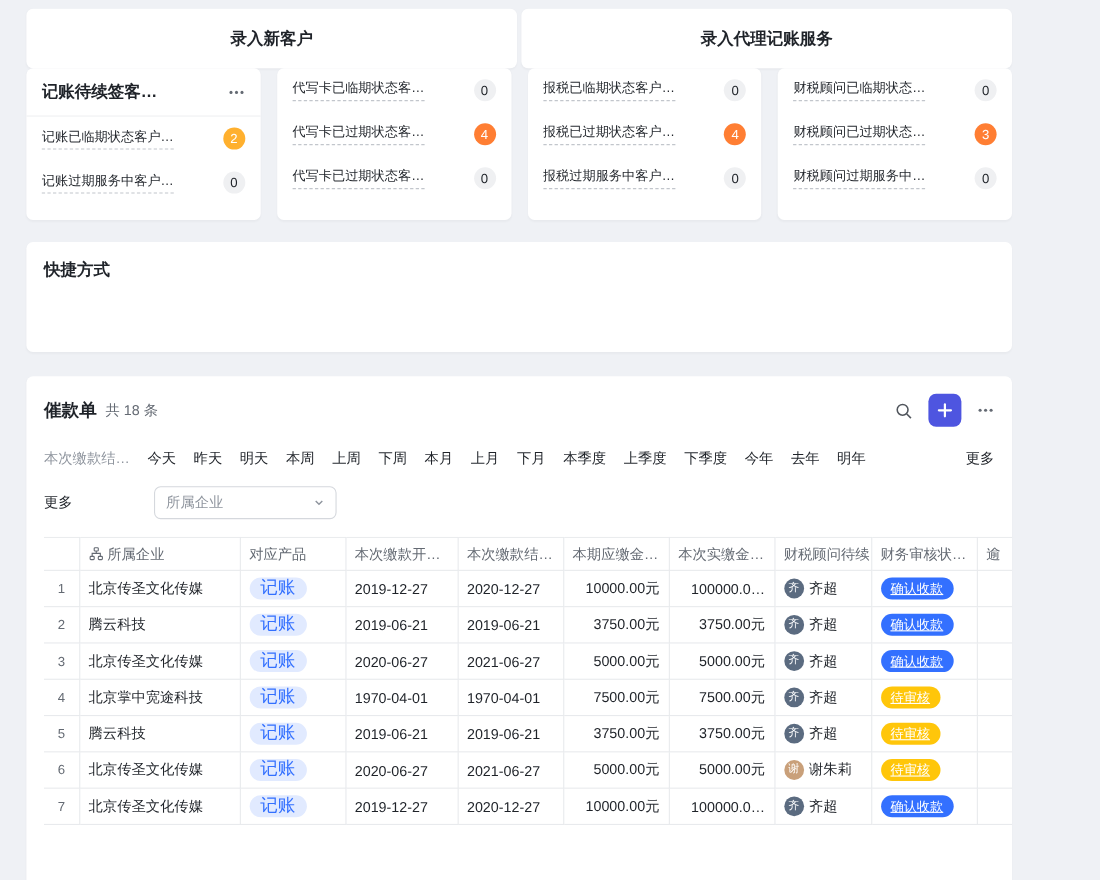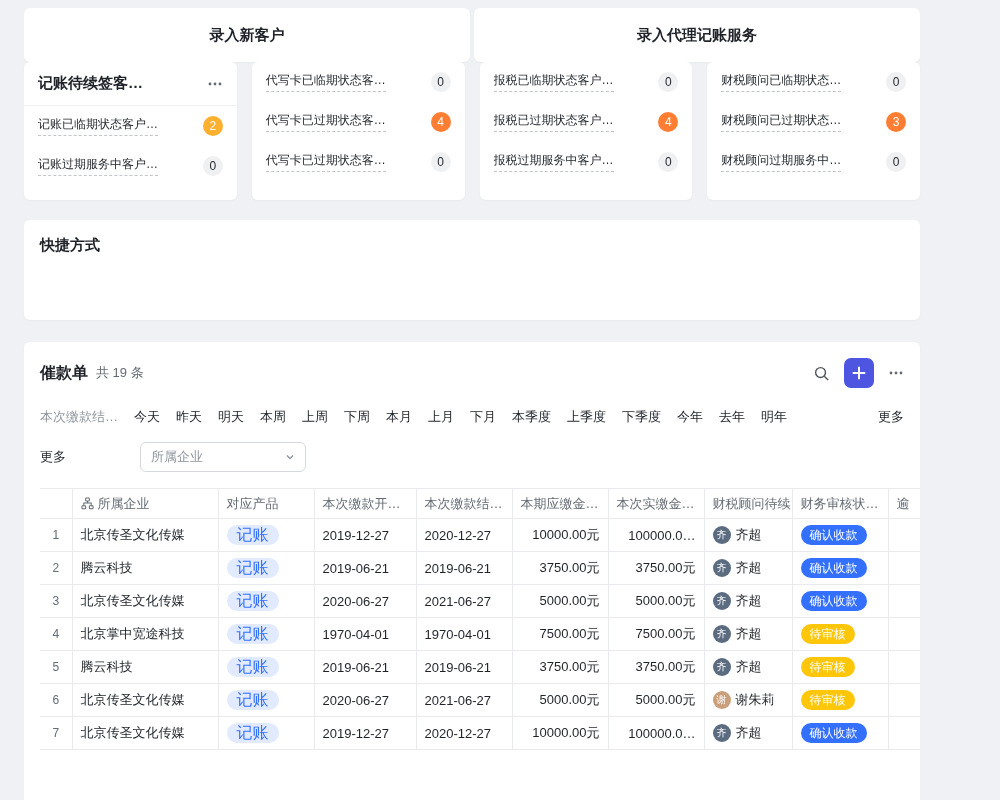--- a/index.html
+++ b/index.html
@@ -66,21 +66,21 @@
   table { border-collapse: collapse; table-layout: fixed; width: 908px; font-size: 13px; }
   th, td { border: 1px solid #e8eaed; padding: 0 8px; height: 30px; text-align: left; white-space: nowrap; overflow: hidden; }
   th:first-child, td:first-child { border-left: none; }
   thead th { color: #646a73; font-weight: normal; }
   thead th .icon { margin-right: 4px; vertical-align: -2px; }
   tbody td { height: 33px; color: #1f2329; background: #fff; }
   td.col-idx, th.col-idx { text-align: center; color: #646a73; font-size: 12px; padding: 0 2px; }
   td.num { text-align: right; }
 
   .tag { display: inline-block; font-size: 16px; line-height: 20px; padding: 0 10px; border-radius: 10px; }
-  .pill-status { display: inline-block; font-size: 12px; line-height: 20px; padding: 0 9px; border-radius: 10px; color: #fff; }
+  .pill-status { display: inline-block; font-size: 12px; line-height: 20px; padding: 0 9px; border-radius: 10px; color: #fff; text-decoration: underline; }
   .avatar {
     display: inline-block; width: 18px; height: 18px; border-radius: 50%;
     color: #fff; font-size: 10px; text-align: center; line-height: 18px;
     vertical-align: middle; margin-right: 5px;
   }
   .owner-name { vertical-align: middle; }
 </style>
 </head>
 <body style="background: rgb(239, 241, 245);">
 
@@ -162,21 +162,21 @@
       </div>
     </div>
 
   <div class="card shortcuts">
     <div class="shortcuts-title">快捷方式</div>
   </div>
 
   <div class="card table-card">
     <div class="table-head">
       <span class="tbl-title">催款单</span>
-      <span class="tbl-count">共 19 条</span>
+      <span class="tbl-count">共 18 条</span>
       <span class="head-actions">
         <span class="icon">
           <svg width="17" height="17" viewBox="0 0 18 18" fill="none" stroke="#51565d" stroke-width="1.5">
               <circle cx="8" cy="8" r="5.2"></circle>
               <path d="M12 12l4 4"></path>
             </svg>
         </span>
         <button class="add-btn" id="add-btn" style="background: rgb(78, 85, 224);">
           <span class="icon">
             <svg width="14" height="14" viewBox="0 0 14 14" fill="none" stroke="#fff" stroke-width="2" stroke-linecap="round">

